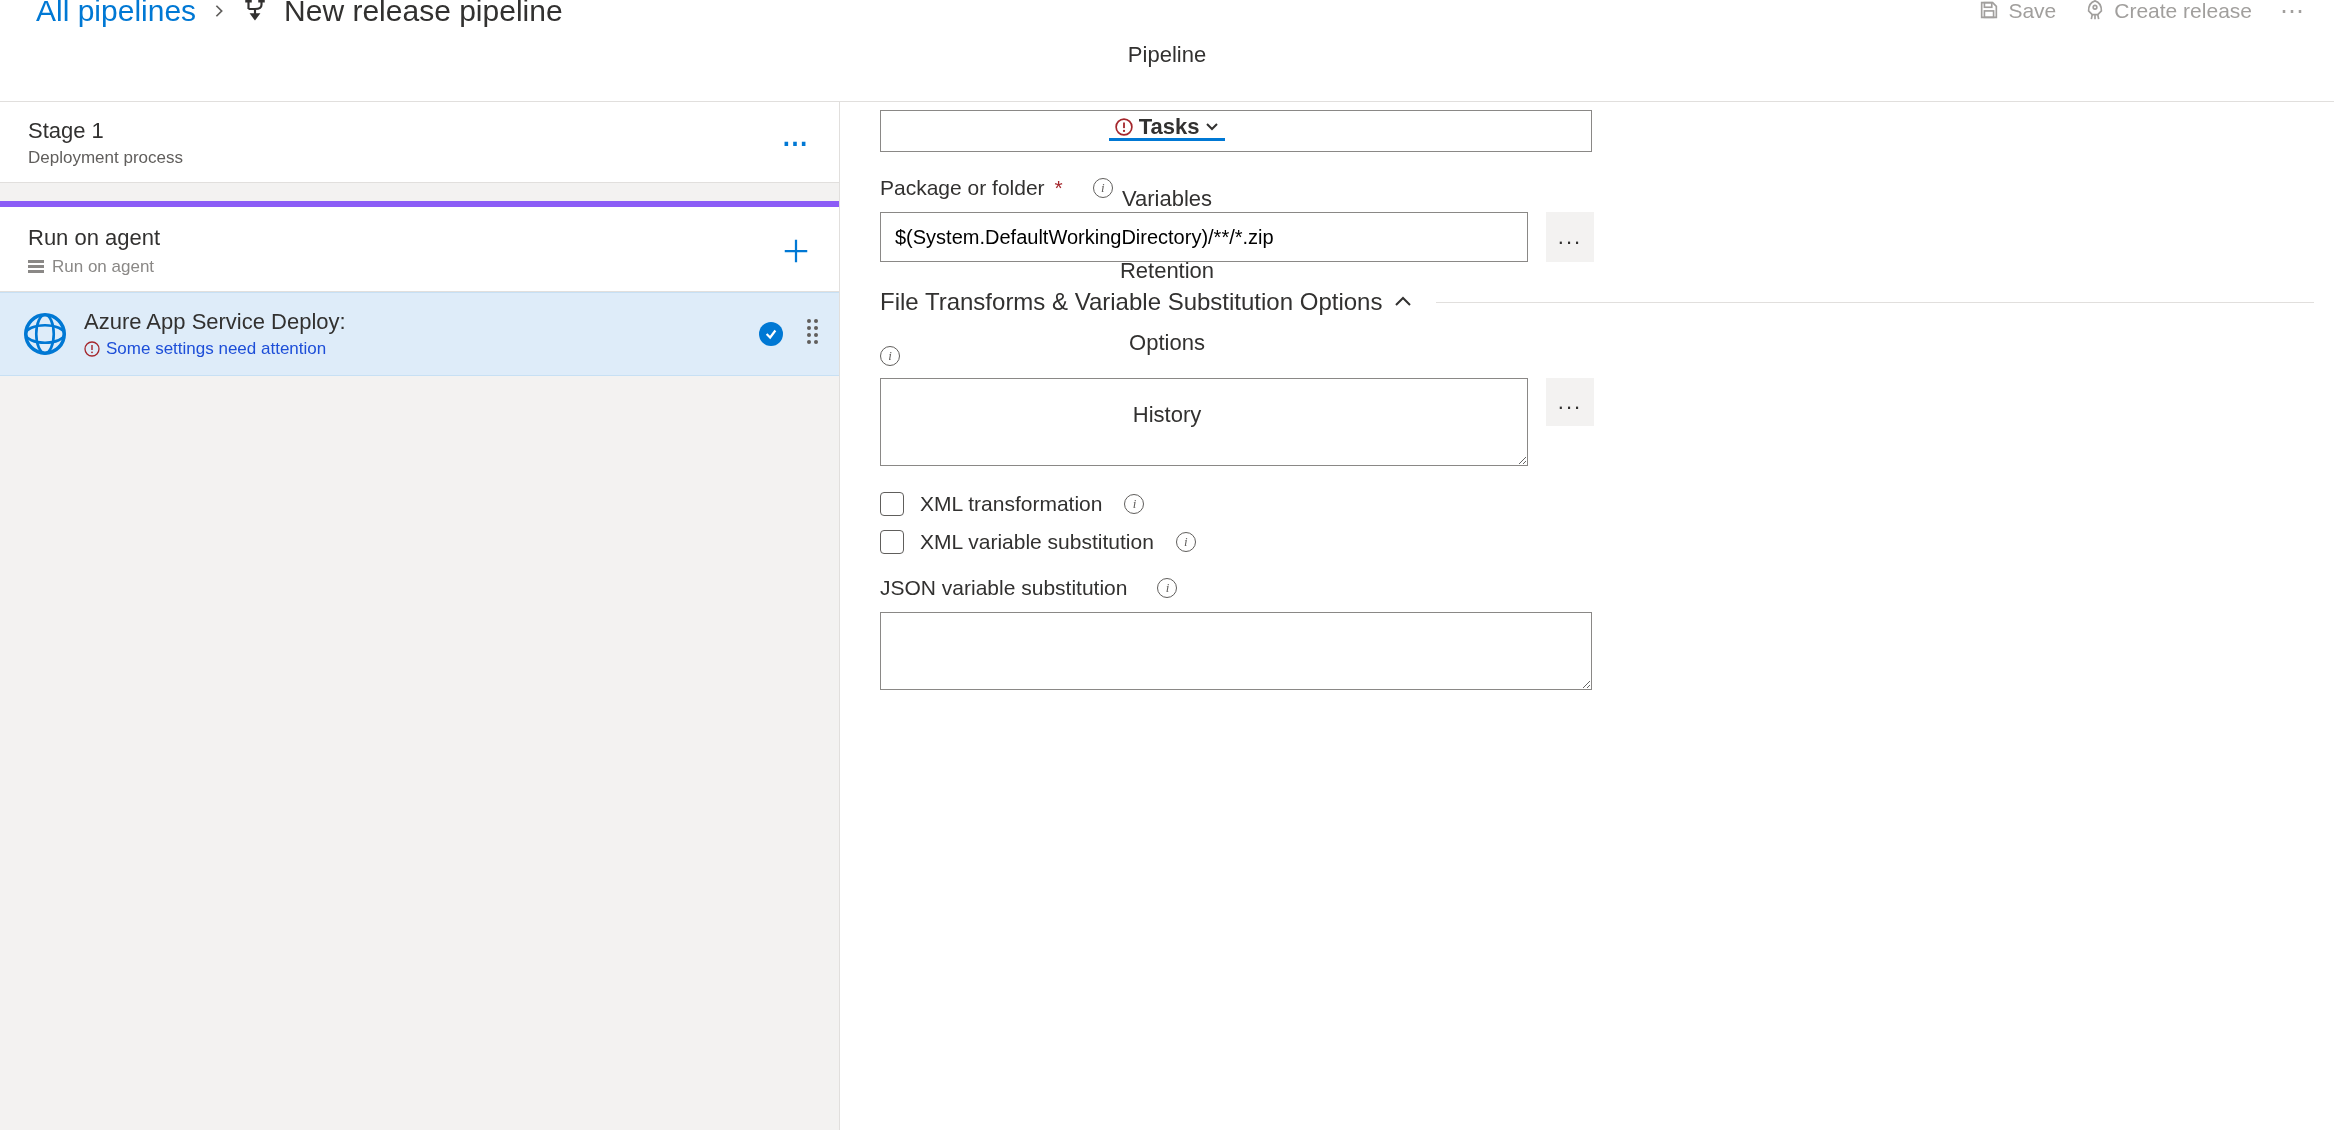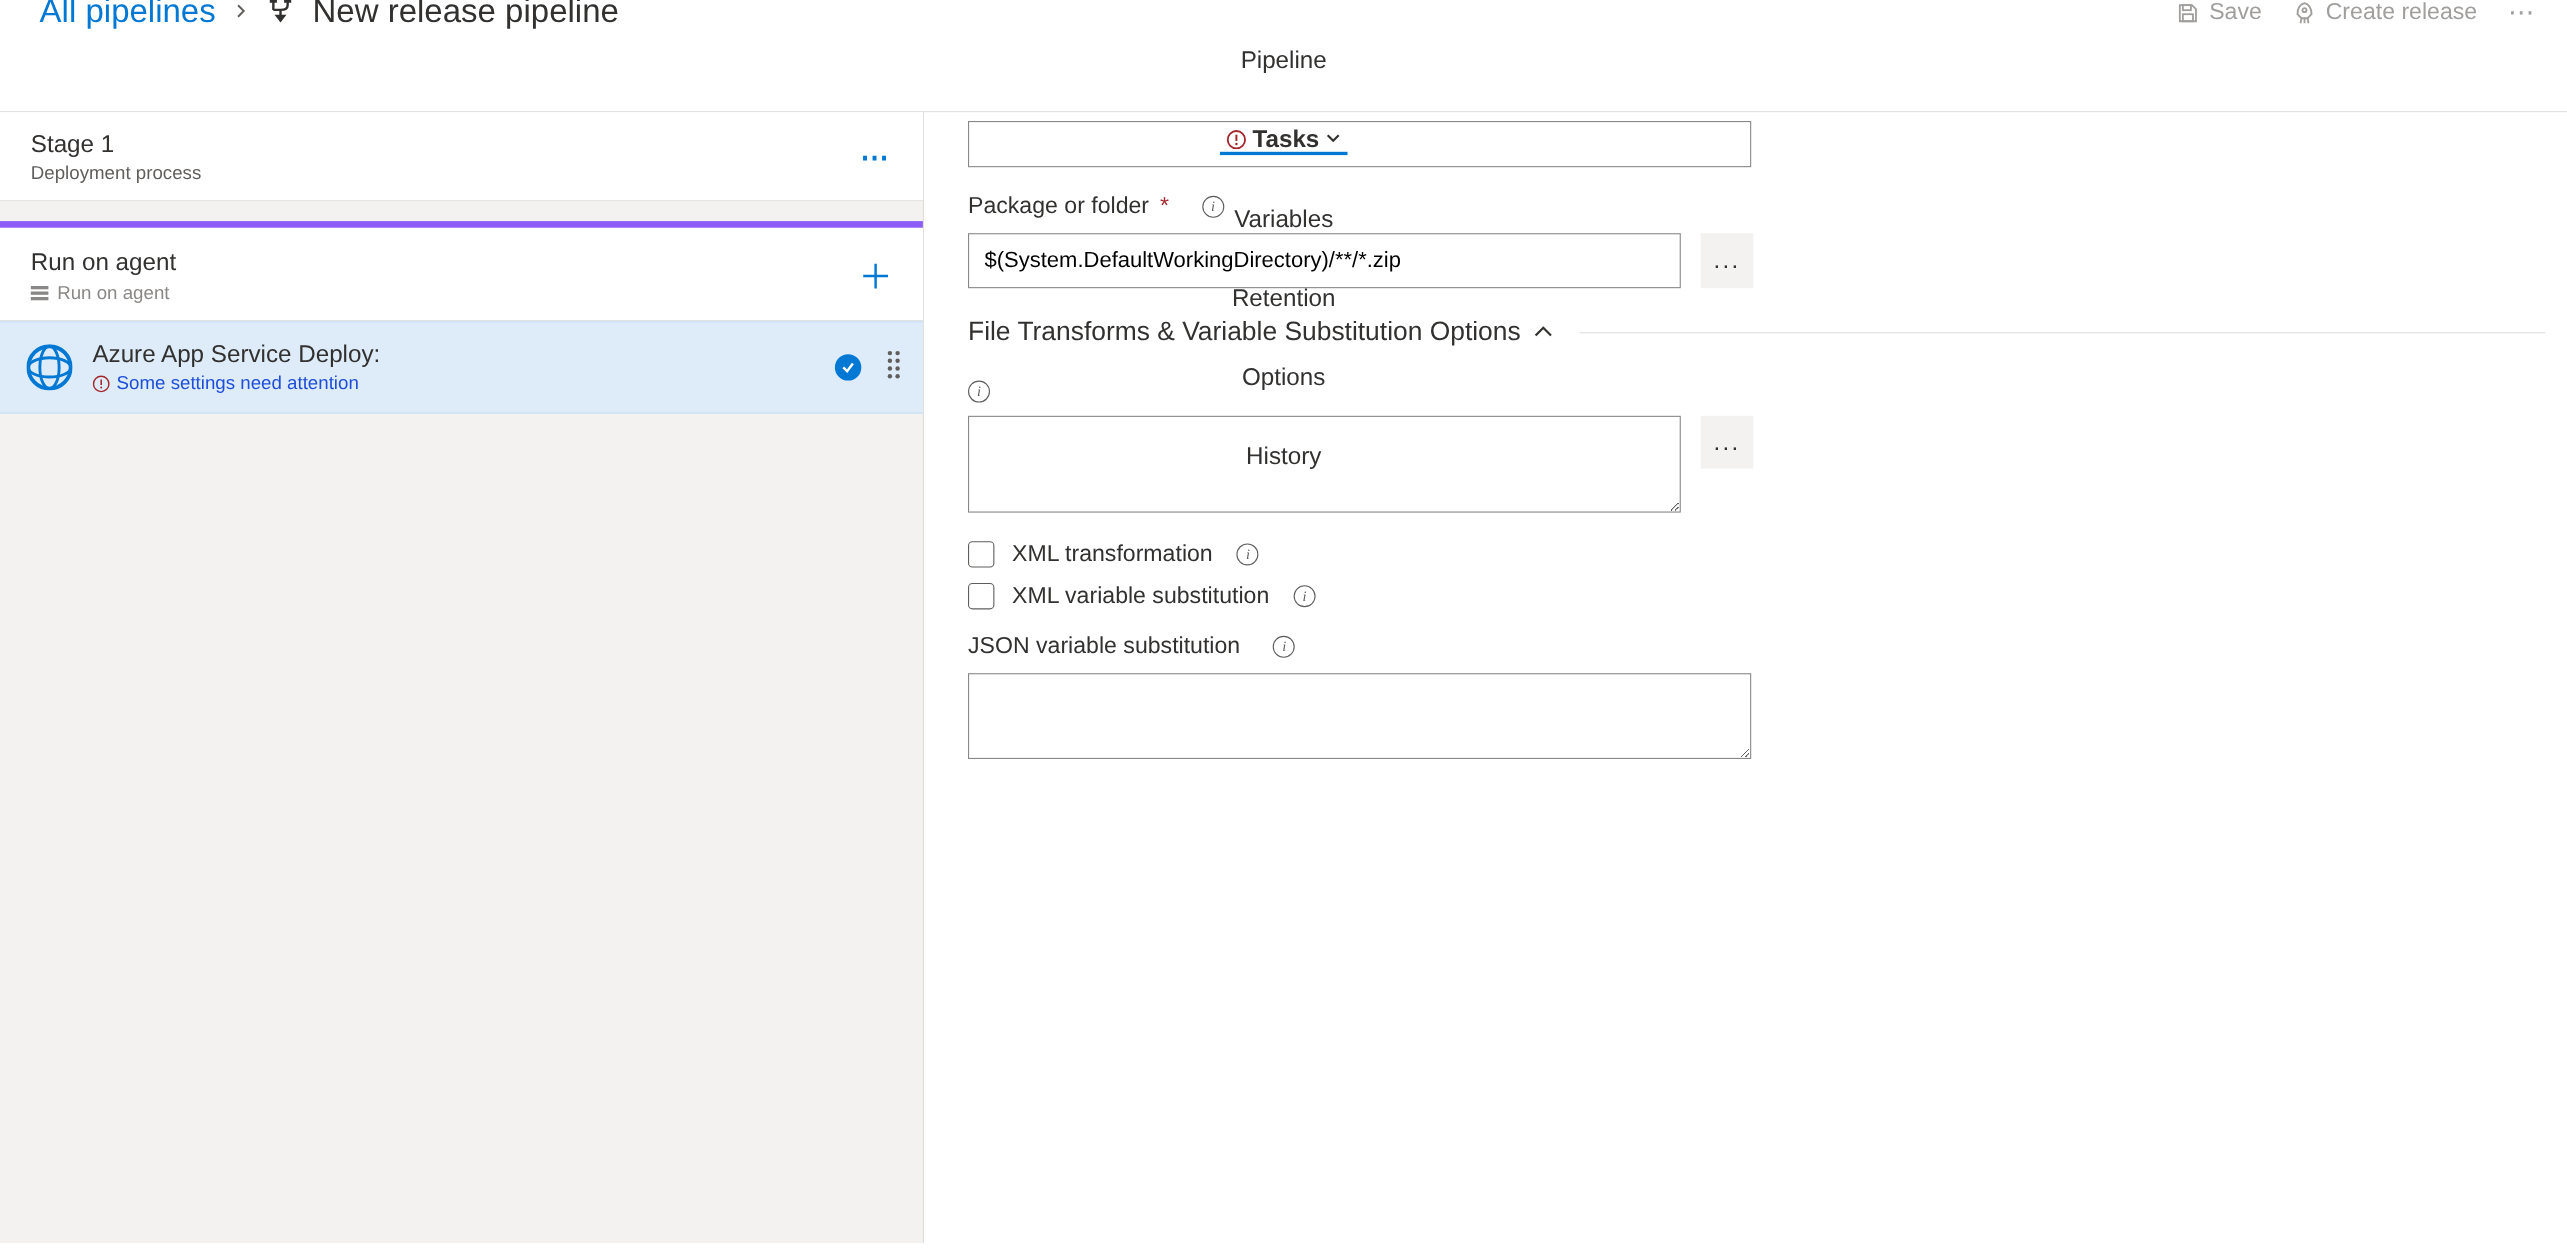--- a/index.html
+++ b/index.html
@@ -47,21 +47,21 @@
     color: #323130;
   }
   .topbar-actions {
     display: flex;
     align-items: center;
     gap: 28px;
     color: #a19f9d;
   }
   .top-action {
     display: inline-flex;
-    align-items: flex-end;
+    align-items: flex-start;
     gap: 8px;
     font-size: 21px;
     cursor: pointer;
   }
   .top-action svg { width: 22px; height: 22px; }
   .ellipsis { font-size: 24px; letter-spacing: 2px; cursor: pointer; }
 
   
   .tabs {
     display: flex;

